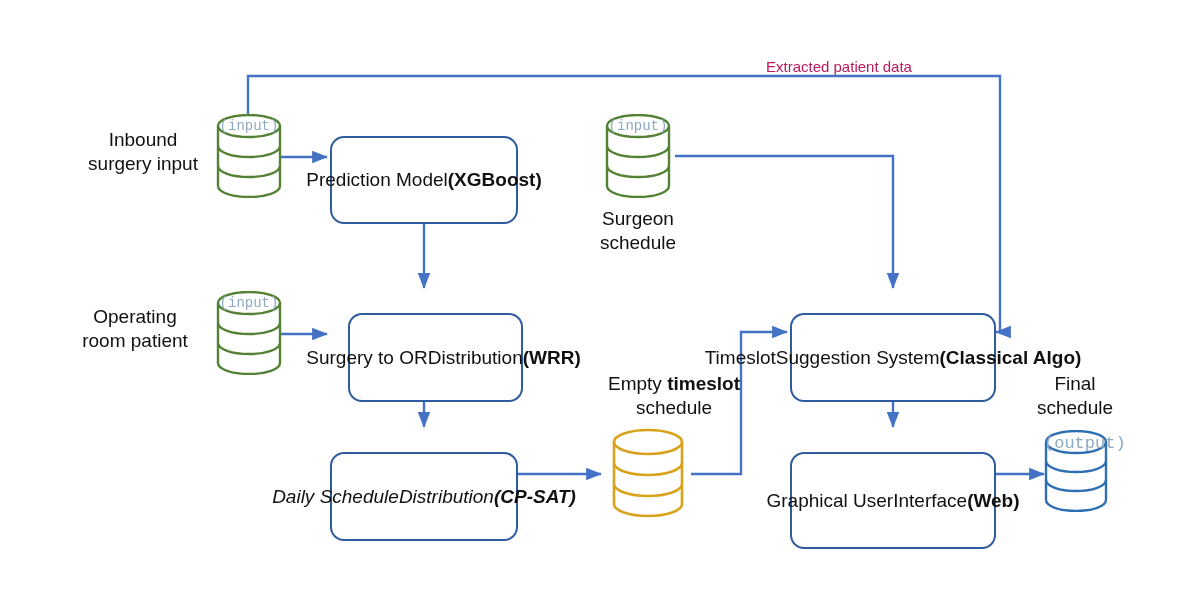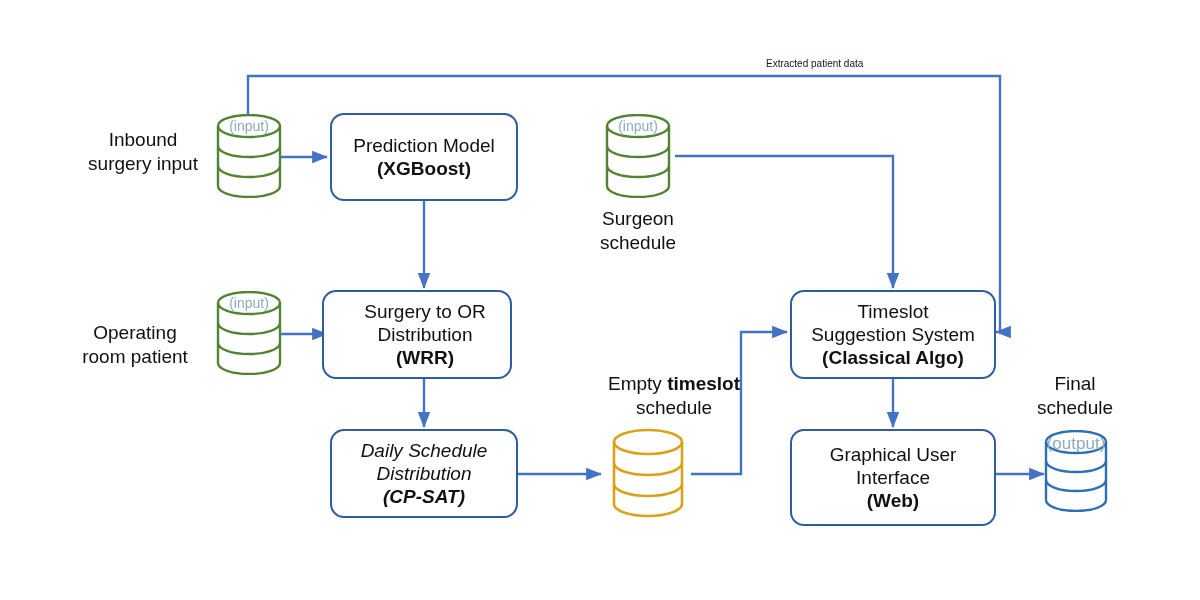--- a/index.html
+++ b/index.html
@@ -21,56 +21,58 @@
     width: 1200px; height: 600px;
     pointer-events: none;
   }
   .proc-box {
     position: absolute;
     box-sizing: border-box;
     border: 2.5px solid #2E5C9E;
     border-radius: 14px;
     background: #ffffff;
     display: flex;
-    flex-direction: column;
+    flex-direction: row;
     align-items: center;
     justify-content: center;
     text-align: center;
     color: #111111;
     font-size: 19px;
     line-height: 1.22;
+    margin-top: 23px;
   }
   .proc-box .ln { display: block; white-space: nowrap; }
   .proc-box .ln.bold { font-weight: bold; }
   .side-label {
     position: absolute;
     text-align: center;
     color: #111111;
     font-size: 19px;
     line-height: 1.25;
     white-space: nowrap;
   }
   .side-label .ln { display: block; }
   .side-label .ln b { font-weight: bold; }
   .wire-label {
     position: absolute;
-    color: #0f172a;
-    font-size: 10px;
+    color: #be185d;
+    font-size: 15px;
     white-space: nowrap;
   }
   .cyl {
     position: absolute;
   }
   .cyl svg { display: block; }
   .cyl .cyl-text {
     position: absolute;
     left: 0; right: 0;
     text-align: center;
     font-size: 14px;
     pointer-events: none;
+    font-family: Liberation Mono, monospace;
   }
 </style>
 </head>
 <body>
 
 <div id="canvas">
 
   <svg class="wires" viewBox="0 0 1200 600">
     <defs>
       <marker id="ah" markerWidth="7" markerHeight="7" refX="6.2" refY="3" orient="auto" markerUnits="strokeWidth">
@@ -132,21 +134,21 @@
       </g>
     </svg>
     <div class="cyl-text" style="top:4px; color:#8EA9C1;">(input)</div>
   </div>
 
   <div class="side-label" style="left:568px; top:207px; width:140px;">
     <span class="ln">Surgeon</span>
     <span class="ln">schedule</span>
   </div>
 
-  <div class="side-label" style="left:55px; top:305px; width:160px;margin-top:16px;">
+  <div class="side-label" style="left:55px; top:305px; width:160px;">
     <span class="ln">Operating</span>
     <span class="ln">room patient</span>
   </div>
 
   <div class="cyl" style="left:216px; top:291px; width:66px; height:84px;">
     <svg width="66" height="84" viewBox="0 0 66 84">
       <g fill="none" stroke="#548235" stroke-width="2.4">
         <path d="M2,12 L2,72 A31,11 0 0,0 64,72 L64,12"></path>
         <ellipse cx="33" cy="12" rx="31" ry="11"></ellipse>
         <path d="M2,32 A31,11 0 0,0 64,32"></path>
@@ -187,21 +189,21 @@
       </g>
     </svg>
     <div class="cyl-text" style="top:4px; color:#8EA9C1; font-size:17px;">(output)</div>
   </div>
 
   <div class="proc-box" style="left:330px; top:113px; width:188px; height:88px;">
     <span class="ln">Prediction Model</span>
     <span class="ln bold">(XGBoost)</span>
   </div>
 
-  <div class="proc-box" style="left:322px; top:290px; width:190px; height:89px;padding-left:16px;">
+  <div class="proc-box" style="left:348px; top:290px; width:175px; height:89px;padding-left:16px;">
     <span class="ln">Surgery to OR</span>
     <span class="ln">Distribution</span>
     <span class="ln bold">(WRR)</span>
   </div>
 
   <div class="proc-box" style="left:330px; top:429px; width:188px; height:89px;font-style:italic;">
     <span class="ln">Daily Schedule</span>
     <span class="ln">Distribution</span>
     <span class="ln bold">(CP-SAT)</span>
   </div>

